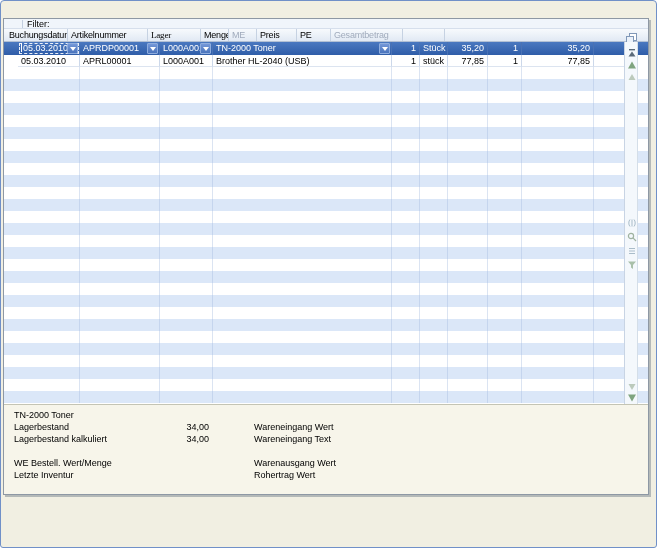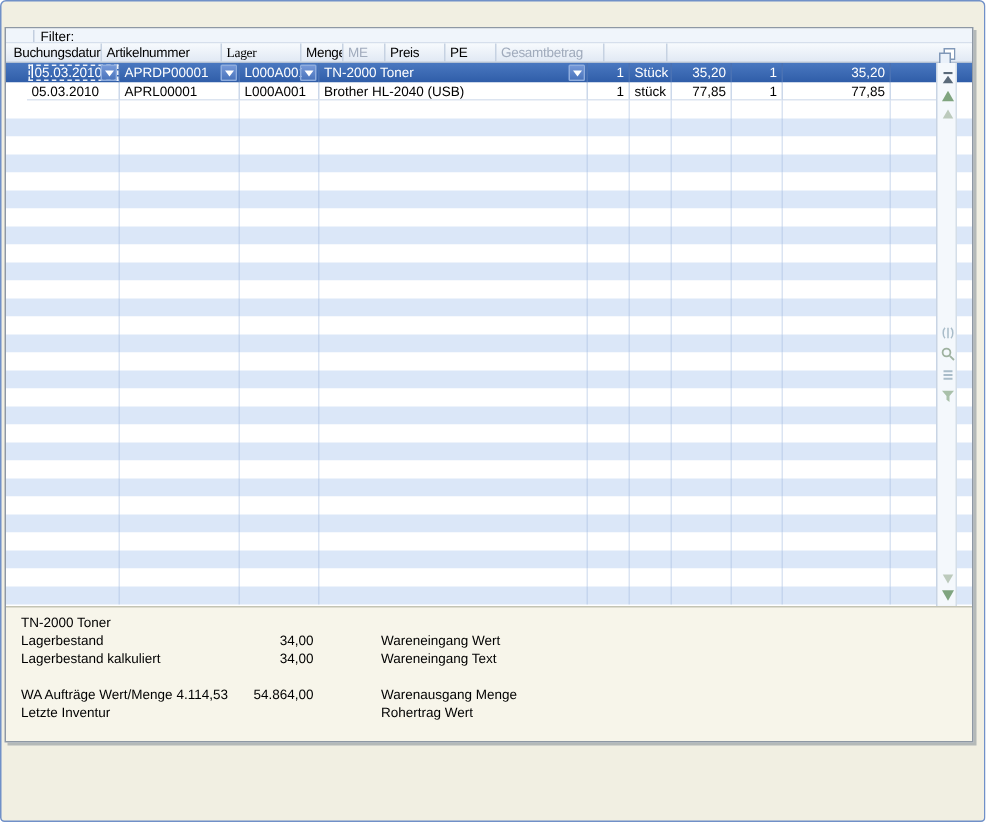--- a/index.html
+++ b/index.html
@@ -577,24 +577,24 @@
             <span class="s-v2">34,00</span>
             <span class="s-right">Wareneingang Text</span>
           </div>
           <div class="srow">
             <span class="s-label"></span>
             <span class="s-v1"></span>
             <span class="s-v2"></span>
             <span class="s-right"></span>
           </div>
           <div class="srow">
-            <span class="s-label">WA Aufträge Wert/Menge</span>
-            <span class="s-v1">4.114,53</span>
-            <span class="s-v2">54.864,00</span>
-            <span class="s-right">Warenausgang Menge</span>
+            <span class="s-label">WE Bestell. Wert/Menge</span>
+            <span class="s-v1"></span>
+            <span class="s-v2"></span>
+            <span class="s-right">Warenausgang Wert</span>
           </div>
           <div class="srow">
             <span class="s-label">Letzte Inventur</span>
             <span class="s-v1"></span>
             <span class="s-v2"></span>
             <span class="s-right">Rohertrag Wert</span>
           </div>
         </div>
     </div>
 

